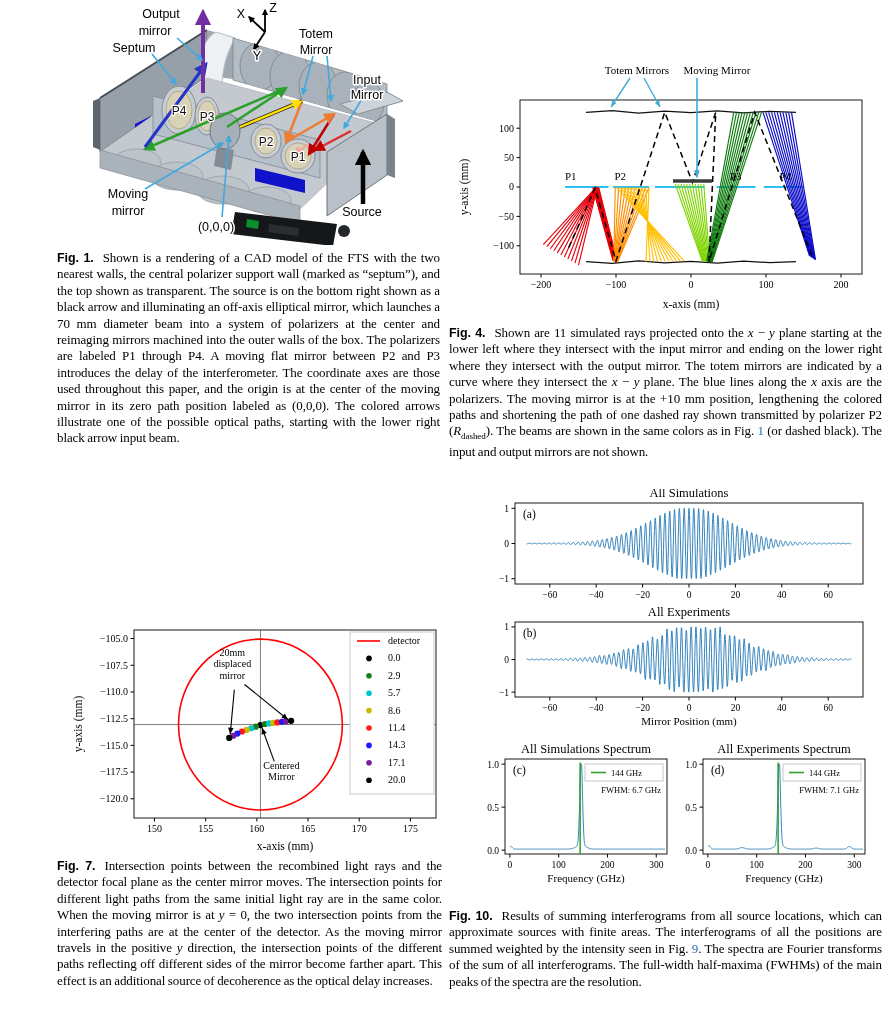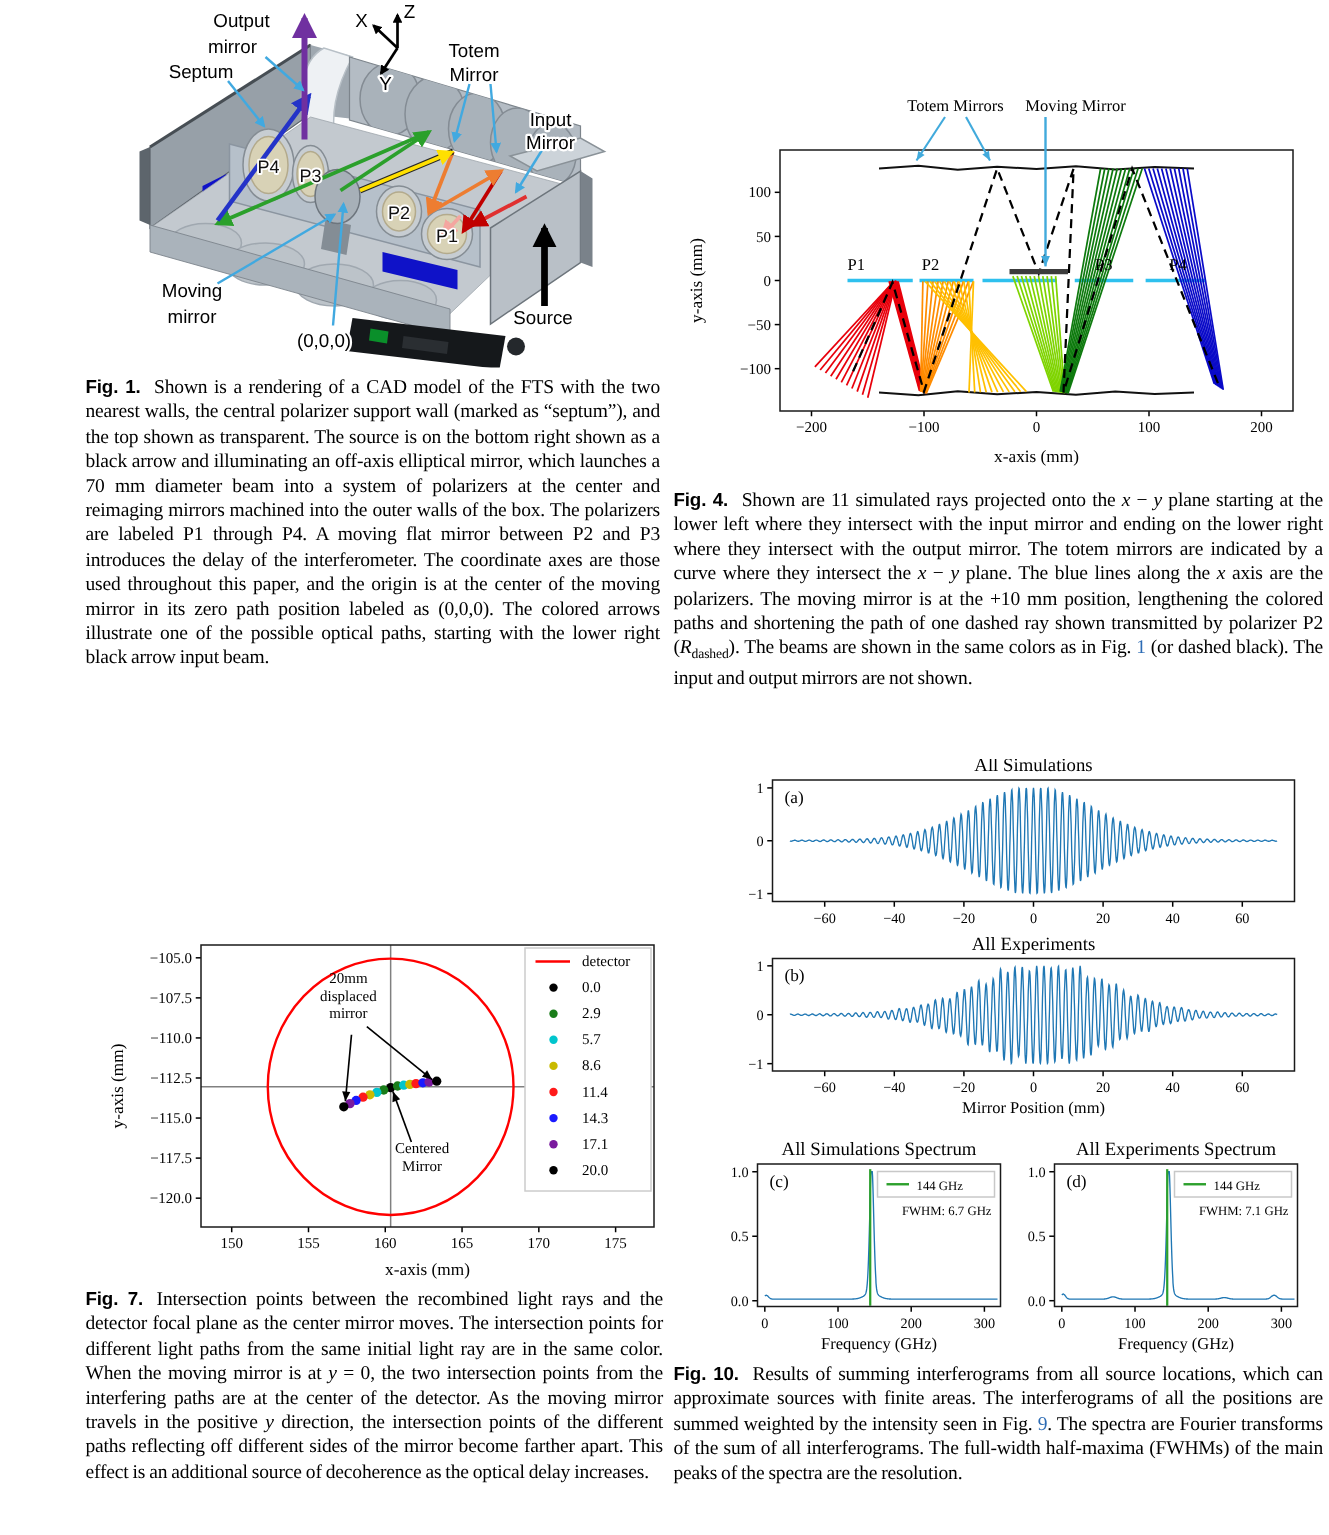--- a/index.html
+++ b/index.html
@@ -383,21 +383,21 @@
           <text x="320" y="126.39999999999999" font-size="10">14.3</text>
           <circle cx="301" cy="140.79999999999998" r="2.8" fill="#7a1a9e"></circle>
           <text x="320" y="143.79999999999998" font-size="10">17.1</text>
           <circle cx="301" cy="158.2" r="2.8" fill="#000000"></circle>
           <text x="320" y="161.2" font-size="10">20.0</text>
         </g>
       </svg>
   </div>
   <div class="caption" style="left:57px;top:858px;width:385px;"><span class="figlabel">Fig. 7.</span><span><span>Intersection points between the recombined light rays and the detector focal plane as the center mirror moves. The intersection points for different light paths from the same initial light ray are in the same color. When the moving mirror is at </span><span class="it">y</span><span> = 0, the two intersection points from the interfering paths are at the center of the detector. As the moving mirror travels in the positive </span><span class="it">y</span><span> direction, the intersection points of the different paths reflecting off different sides of the mirror become farther apart. This effect is an additional source of decoherence as the optical delay increases.</span></span></div>
 
-  <div class="figwrap" style="left:449px;top:506px;width:432px;height:398px;">
+  <div class="figwrap" style="left:449px;top:489px;width:432px;height:398px;">
     <svg id="fig10-svg" width="432" height="398" viewBox="0 0 432 398">
         <g>
           <text x="240" y="8" text-anchor="middle" font-size="12.5">All Simulations</text>
           <path d="M77.6,54.68L77.8,54.76L78.1,54.80L78.3,54.83L78.5,54.82L78.8,54.78L79.0,54.72L79.2,54.64L79.5,54.54L79.7,54.44L79.9,54.34L80.2,54.26L80.4,54.20L80.6,54.16L80.8,54.16L81.1,54.19L81.3,54.24L81.5,54.32L81.8,54.42L82.0,54.52L82.2,54.63L82.5,54.72L82.7,54.79L82.9,54.84L83.2,54.86L83.4,54.84L83.6,54.80L83.9,54.72L84.1,54.63L84.3,54.52L84.6,54.41L84.8,54.31L85.0,54.22L85.3,54.16L85.5,54.13L85.7,54.13L86.0,54.16L86.2,54.23L86.4,54.32L86.6,54.43L86.9,54.55L87.1,54.66L87.3,54.76L87.6,54.83L87.8,54.88L88.0,54.89L88.3,54.87L88.5,54.81L88.7,54.73L89.0,54.62L89.2,54.50L89.4,54.38L89.7,54.27L89.9,54.18L90.1,54.11L90.4,54.09L90.6,54.10L90.8,54.14L91.1,54.22L91.3,54.33L91.5,54.45L91.8,54.58L92.0,54.70L92.2,54.80L92.4,54.88L92.7,54.93L92.9,54.93L93.1,54.90L93.4,54.83L93.6,54.73L93.8,54.61L94.1,54.47L94.3,54.34L94.5,54.22L94.8,54.13L95.0,54.06L95.2,54.04L95.5,54.06L95.7,54.12L95.9,54.21L96.2,54.33L96.4,54.47L96.6,54.61L96.9,54.75L97.1,54.86L97.3,54.94L97.6,54.98L97.8,54.98L98.0,54.93L98.2,54.85L98.5,54.73L98.7,54.59L98.9,54.44L99.2,54.29L99.4,54.17L99.6,54.07L99.9,54.00L100.1,53.99L100.3,54.02L100.6,54.09L100.8,54.20L101.0,54.34L101.3,54.50L101.5,54.66L101.7,54.80L102.0,54.92L102.2,55.00L102.4,55.04L102.7,55.03L102.9,54.97L103.1,54.87L103.4,54.73L103.6,54.57L103.8,54.40L104.0,54.24L104.3,54.10L104.5,53.99L104.7,53.93L105.0,53.92L105.2,53.97L105.4,54.06L105.7,54.19L105.9,54.36L106.1,54.54L106.4,54.71L106.6,54.87L106.8,55.00L107.1,55.09L107.3,55.12L107.5,55.09L107.8,55.01L108.0,54.89L108.2,54.72L108.5,54.54L108.7,54.35L108.9,54.17L109.2,54.01L109.4,53.90L109.6,53.85L109.8,53.85L110.1,53.91L110.3,54.02L110.5,54.19L110.8,54.38L111.0,54.58L111.2,54.78L111.5,54.96L111.7,55.10L111.9,55.19L112.2,55.21L112.4,55.17L112.6,55.07L112.9,54.91L113.1,54.72L113.3,54.50L113.6,54.28L113.8,54.07L114.0,53.91L114.3,53.79L114.5,53.74L114.7,53.75L115.0,53.83L115.2,53.98L115.4,54.18L115.6,54.40L115.9,54.64L116.1,54.88L116.3,55.08L116.6,55.23L116.8,55.31L117.0,55.33L117.3,55.27L117.5,55.13L117.7,54.94L118.0,54.71L118.2,54.45L118.4,54.19L118.7,53.96L118.9,53.77L119.1,53.64L119.4,53.60L119.6,53.63L119.8,53.74L120.1,53.93L120.3,54.17L120.5,54.44L120.8,54.73L121.0,55.00L121.2,55.22L121.4,55.39L121.7,55.48L121.9,55.48L122.1,55.39L122.4,55.21L122.6,54.97L122.8,54.69L123.1,54.38L123.3,54.07L123.5,53.80L123.8,53.59L124.0,53.46L124.2,53.42L124.5,53.48L124.7,53.63L124.9,53.87L125.2,54.17L125.4,54.50L125.6,54.84L125.9,55.16L126.1,55.42L126.3,55.60L126.6,55.69L126.8,55.67L127.0,55.54L127.2,55.31L127.5,55.01L127.7,54.65L127.9,54.27L128.2,53.91L128.4,53.59L128.6,53.35L128.9,53.21L129.1,53.19L129.3,53.28L129.6,53.49L129.8,53.80L130.0,54.17L130.3,54.58L130.5,55.00L130.7,55.37L131.0,55.68L131.2,55.88L131.4,55.96L131.7,55.90L131.9,55.72L132.1,55.43L132.4,55.04L132.6,54.59L132.8,54.13L133.0,53.69L133.3,53.32L133.5,53.05L133.7,52.90L134.0,52.90L134.2,53.04L134.4,53.33L134.7,53.72L134.9,54.19L135.1,54.71L135.4,55.21L135.6,55.66L135.8,56.01L136.1,56.23L136.3,56.30L136.5,56.21L136.8,55.95L137.0,55.56L137.2,55.06L137.5,54.50L137.7,53.93L137.9,53.40L138.2,52.96L138.4,52.65L138.6,52.50L138.8,52.53L139.1,52.75L139.3,53.13L139.5,53.64L139.8,54.25L140.0,54.88L140.2,55.50L140.5,56.04L140.7,56.45L140.9,56.69L141.2,56.74L141.4,56.58L141.6,56.22L141.9,55.70L142.1,55.06L142.3,54.36L142.6,53.65L142.8,53.00L143.0,52.48L143.3,52.13L143.5,51.99L143.7,52.08L144.0,52.39L144.2,52.90L144.4,53.57L144.6,54.34L144.9,55.14L145.1,55.90L145.3,56.55L145.6,57.02L145.8,57.27L146.0,57.28L146.3,57.03L146.5,56.54L146.7,55.86L147.0,55.03L147.2,54.14L147.4,53.26L147.7,52.48L147.9,51.87L148.1,51.48L148.4,51.36L148.6,51.53L148.8,51.97L149.1,52.65L149.3,53.52L149.5,54.50L149.8,55.50L150.0,56.43L150.2,57.20L150.4,57.74L150.7,58.00L150.9,57.94L151.1,57.56L151.4,56.90L151.6,56.00L151.8,54.95L152.1,53.83L152.3,52.75L152.5,51.80L152.8,51.08L153.0,50.66L153.2,50.59L153.5,50.87L153.7,51.49L153.9,52.39L154.2,53.52L154.4,54.75L154.6,55.99L154.9,57.12L155.1,58.03L155.3,58.64L155.6,58.88L155.8,58.73L156.0,58.18L156.2,57.29L156.5,56.12L156.7,54.78L156.9,53.38L157.2,52.06L157.4,50.93L157.6,50.11L157.9,49.67L158.1,49.66L158.3,50.10L158.6,50.95L158.8,52.14L159.0,53.58L159.3,55.12L159.5,56.65L159.7,58.01L160.0,59.07L160.2,59.74L160.4,59.95L160.7,59.65L160.9,58.88L161.1,57.70L161.4,56.19L161.6,54.50L161.8,52.77L162.0,51.17L162.3,49.84L162.5,48.91L162.7,48.47L163.0,48.57L163.2,49.22L163.4,50.37L163.7,51.92L163.9,53.73L164.1,55.66L164.4,57.51L164.6,59.13L164.8,60.36L165.1,61.07L165.3,61.20L165.5,60.71L165.8,59.65L166.0,58.09L166.2,56.18L166.5,54.07L166.7,51.96L166.9,50.04L167.2,48.50L167.4,47.47L167.6,47.06L167.8,47.33L168.1,48.26L168.3,49.78L168.5,51.76L168.8,54.03L169.0,56.39L169.2,58.62L169.5,60.51L169.7,61.89L169.9,62.63L170.2,62.63L170.4,61.89L170.6,60.45L170.9,58.45L171.1,56.05L171.3,53.46L171.6,50.91L171.8,48.65L172.0,46.88L172.3,45.77L172.5,45.45L172.7,45.94L173.0,47.23L173.2,49.20L173.4,51.70L173.6,54.50L173.9,57.35L174.1,59.99L174.3,62.18L174.6,63.70L174.8,64.41L175.0,64.23L175.3,63.15L175.5,61.26L175.7,58.72L176.0,55.75L176.2,52.61L176.4,49.59L176.7,46.96L176.9,44.98L177.1,43.83L177.4,43.64L177.6,44.44L177.8,46.17L178.1,48.69L178.3,51.79L178.5,55.19L178.8,58.58L179.0,61.66L179.2,64.14L179.4,65.78L179.7,66.41L179.9,65.97L180.1,64.47L180.4,62.03L180.6,58.87L180.8,55.25L181.1,51.50L181.3,47.97L181.5,44.97L181.8,42.80L182.0,41.66L182.2,41.67L182.5,42.86L182.7,45.13L182.9,48.29L183.2,52.07L183.4,56.14L183.6,60.11L183.9,63.64L184.1,66.39L184.3,68.10L184.6,68.59L184.8,67.80L185.0,65.79L185.2,62.71L185.5,58.83L185.7,54.50L185.9,50.10L186.2,46.04L186.4,42.69L186.6,40.36L186.9,39.29L187.1,39.60L187.3,41.27L187.6,44.17L187.8,48.06L188.0,52.59L188.3,57.37L188.5,61.96L188.7,65.93L189.0,68.91L189.2,70.63L189.4,70.89L189.7,69.67L189.9,67.04L190.1,63.23L190.4,58.57L190.6,53.47L190.8,48.39L191.0,43.80L191.3,40.12L191.5,37.71L191.7,36.79L192.0,37.48L192.2,39.72L192.4,43.35L192.7,48.05L192.9,53.39L193.1,58.91L193.4,64.10L193.6,68.49L193.8,71.65L194.1,73.30L194.3,73.25L194.5,71.49L194.8,68.15L195.0,63.53L195.2,58.03L195.5,52.13L195.7,46.37L195.9,41.28L196.2,37.33L196.4,34.90L196.6,34.23L196.8,35.39L197.1,38.31L197.3,42.75L197.5,48.31L197.8,54.50L198.0,60.77L198.2,66.54L198.5,71.28L198.7,74.55L198.9,76.03L199.2,75.57L199.4,73.18L199.6,69.06L199.9,63.56L200.1,57.18L200.3,50.47L200.6,44.06L200.8,38.53L201.0,34.39L201.3,32.03L201.5,31.70L201.7,33.44L202.0,37.12L202.2,42.42L202.4,48.88L202.6,55.93L202.9,62.91L203.1,69.21L203.3,74.24L203.6,77.52L203.8,78.73L204.0,77.76L204.3,74.65L204.5,69.68L204.7,63.27L205.0,56.00L205.2,48.52L205.4,41.51L205.7,35.61L205.9,31.37L206.1,29.20L206.4,29.31L206.6,31.71L206.8,36.22L207.1,42.43L207.3,49.79L207.5,57.66L207.8,65.31L208.0,72.05L208.2,77.26L208.4,80.44L208.7,81.29L208.9,79.71L209.1,75.82L209.4,69.95L209.6,62.63L209.8,54.50L210.1,46.30L210.3,38.78L210.5,32.62L210.8,28.40L211.0,26.52L211.2,27.17L211.5,30.31L211.7,35.68L211.9,42.80L212.2,51.05L212.4,59.68L212.6,67.90L212.9,74.97L213.1,80.24L213.3,83.20L213.6,83.58L213.8,81.31L214.0,76.59L214.2,69.83L214.5,61.62L214.7,52.70L214.9,43.88L215.2,35.96L215.4,29.67L215.6,25.59L215.9,24.12L216.1,25.39L216.3,29.32L216.6,35.57L216.8,43.58L217.0,52.63L217.3,61.92L217.5,70.59L217.7,77.86L218.0,83.05L218.2,85.68L218.4,85.49L218.7,82.49L218.9,76.92L219.1,69.28L219.4,60.25L219.6,50.64L219.8,41.33L220.0,33.16L220.3,26.88L220.5,23.07L220.7,22.10L221.0,24.07L221.2,28.81L221.4,35.91L221.7,44.74L221.9,54.50L222.1,64.31L222.4,73.29L222.6,80.60L222.8,85.58L223.1,87.76L223.3,86.93L223.5,83.15L223.8,76.76L224.0,68.31L224.2,58.56L224.5,48.41L224.7,38.76L224.9,30.50L225.2,24.38L225.4,20.97L225.6,20.59L225.8,23.28L226.1,28.82L226.3,36.72L226.5,46.26L226.8,56.58L227.0,66.76L227.2,75.86L227.5,83.06L227.7,87.69L227.9,89.33L228.2,87.81L228.4,83.26L228.6,76.09L228.9,66.93L229.1,56.62L229.3,46.08L229.6,36.28L229.8,28.14L230.0,22.39L230.3,19.54L230.5,19.86L230.7,23.32L231.0,29.60L231.2,38.13L231.4,48.15L231.6,58.74L231.9,68.95L232.1,77.85L232.3,84.64L232.6,88.69L232.8,89.65L233.0,87.43L233.3,82.22L233.5,74.51L233.7,64.98L234.0,54.50L234.2,44.02L234.4,34.49L234.7,26.78L234.9,21.57L235.1,19.35L235.4,20.31L235.6,24.36L235.8,31.15L236.1,40.05L236.3,50.26L236.5,60.85L236.8,70.87L237.0,79.40L237.2,85.68L237.4,89.14L237.7,89.46L237.9,86.61L238.1,80.86L238.4,72.72L238.6,62.93L238.8,52.37L239.1,42.01L239.3,32.78L239.5,25.52L239.8,20.88L240.0,19.28L240.2,20.88L240.5,25.52L240.7,32.78L240.9,42.01L241.2,52.37L241.4,62.93L241.6,72.72L241.9,80.86L242.1,86.61L242.3,89.46L242.6,89.14L242.8,85.68L243.0,79.40L243.2,70.87L243.5,60.85L243.7,50.26L243.9,40.05L244.2,31.15L244.4,24.36L244.6,20.31L244.9,19.35L245.1,21.57L245.3,26.78L245.6,34.49L245.8,44.02L246.0,54.50L246.3,64.98L246.5,74.51L246.7,82.22L247.0,87.43L247.2,89.65L247.4,88.69L247.7,84.64L247.9,77.85L248.1,68.95L248.4,58.74L248.6,48.15L248.8,38.13L249.0,29.60L249.3,23.32L249.5,19.86L249.7,19.54L250.0,22.39L250.2,28.14L250.4,36.28L250.7,46.08L250.9,56.62L251.1,66.93L251.4,76.09L251.6,83.26L251.8,87.81L252.1,89.33L252.3,87.69L252.5,83.06L252.8,75.86L253.0,66.76L253.2,56.58L253.5,46.26L253.7,36.72L253.9,28.82L254.2,23.28L254.4,20.59L254.6,20.97L254.8,24.38L255.1,30.50L255.3,38.76L255.5,48.41L255.8,58.56L256.0,68.31L256.2,76.76L256.5,83.15L256.7,86.93L256.9,87.76L257.2,85.58L257.4,80.60L257.6,73.29L257.9,64.31L258.1,54.50L258.3,44.74L258.6,35.91L258.8,28.81L259.0,24.07L259.3,22.10L259.5,23.07L259.7,26.88L260.0,33.16L260.2,41.33L260.4,50.64L260.6,60.25L260.9,69.28L261.1,76.92L261.3,82.49L261.6,85.49L261.8,85.68L262.0,83.05L262.3,77.86L262.5,70.59L262.7,61.92L263.0,52.63L263.2,43.58L263.4,35.57L263.7,29.32L263.9,25.39L264.1,24.12L264.4,25.59L264.6,29.67L264.8,35.96L265.1,43.88L265.3,52.70L265.5,61.62L265.8,69.83L266.0,76.59L266.2,81.31L266.4,83.58L266.7,83.20L266.9,80.24L267.1,74.97L267.4,67.90L267.6,59.68L267.8,51.05L268.1,42.80L268.3,35.68L268.5,30.31L268.8,27.17L269.0,26.52L269.2,28.40L269.5,32.62L269.7,38.78L269.9,46.30L270.2,54.50L270.4,62.63L270.6,69.95L270.9,75.82L271.1,79.71L271.3,81.29L271.6,80.44L271.8,77.26L272.0,72.05L272.2,65.31L272.5,57.66L272.7,49.79L272.9,42.43L273.2,36.22L273.4,31.71L273.6,29.31L273.9,29.20L274.1,31.37L274.3,35.61L274.6,41.51L274.8,48.52L275.0,56.00L275.3,63.27L275.5,69.68L275.7,74.65L276.0,77.76L276.2,78.73L276.4,77.52L276.7,74.24L276.9,69.21L277.1,62.91L277.4,55.93L277.6,48.88L277.8,42.42L278.0,37.12L278.3,33.44L278.5,31.70L278.7,32.03L279.0,34.39L279.2,38.53L279.4,44.06L279.7,50.47L279.9,57.18L280.1,63.56L280.4,69.06L280.6,73.18L280.8,75.57L281.1,76.03L281.3,74.55L281.5,71.28L281.8,66.54L282.0,60.77L282.2,54.50L282.5,48.31L282.7,42.75L282.9,38.31L283.2,35.39L283.4,34.23L283.6,34.90L283.8,37.33L284.1,41.28L284.3,46.37L284.5,52.13L284.8,58.03L285.0,63.53L285.2,68.15L285.5,71.49L285.7,73.25L285.9,73.30L286.2,71.65L286.4,68.49L286.6,64.10L286.9,58.91L287.1,53.39L287.3,48.05L287.6,43.35L287.8,39.72L288.0,37.48L288.3,36.79L288.5,37.71L288.7,40.12L289.0,43.80L289.2,48.39L289.4,53.47L289.6,58.57L289.9,63.23L290.1,67.04L290.3,69.67L290.6,70.89L290.8,70.63L291.0,68.91L291.3,65.93L291.5,61.96L291.7,57.37L292.0,52.59L292.2,48.06L292.4,44.17L292.7,41.27L292.9,39.60L293.1,39.29L293.4,40.36L293.6,42.69L293.8,46.04L294.1,50.10L294.3,54.50L294.5,58.83L294.8,62.71L295.0,65.79L295.2,67.80L295.4,68.59L295.7,68.10L295.9,66.39L296.1,63.64L296.4,60.11L296.6,56.14L296.8,52.07L297.1,48.29L297.3,45.13L297.5,42.86L297.8,41.67L298.0,41.66L298.2,42.80L298.5,44.97L298.7,47.97L298.9,51.50L299.2,55.25L299.4,58.87L299.6,62.03L299.9,64.47L300.1,65.97L300.3,66.41L300.6,65.78L300.8,64.14L301.0,61.66L301.2,58.58L301.5,55.19L301.7,51.79L301.9,48.69L302.2,46.17L302.4,44.44L302.6,43.64L302.9,43.83L303.1,44.98L303.3,46.96L303.6,49.59L303.8,52.61L304.0,55.75L304.3,58.72L304.5,61.26L304.7,63.15L305.0,64.23L305.2,64.41L305.4,63.70L305.7,62.18L305.9,59.99L306.1,57.35L306.4,54.50L306.6,51.70L306.8,49.20L307.0,47.23L307.3,45.94L307.5,45.45L307.7,45.77L308.0,46.88L308.2,48.65L308.4,50.91L308.7,53.46L308.9,56.05L309.1,58.45L309.4,60.45L309.6,61.89L309.8,62.63L310.1,62.63L310.3,61.89L310.5,60.51L310.8,58.62L311.0,56.39L311.2,54.03L311.5,51.76L311.7,49.78L311.9,48.26L312.2,47.33L312.4,47.06L312.6,47.47L312.8,48.50L313.1,50.04L313.3,51.96L313.5,54.07L313.8,56.18L314.0,58.09L314.2,59.65L314.5,60.71L314.7,61.20L314.9,61.07L315.2,60.36L315.4,59.13L315.6,57.51L315.9,55.66L316.1,53.73L316.3,51.92L316.6,50.37L316.8,49.22L317.0,48.57L317.3,48.47L317.5,48.91L317.7,49.84L318.0,51.17L318.2,52.77L318.4,54.50L318.6,56.19L318.9,57.70L319.1,58.88L319.3,59.65L319.6,59.95L319.8,59.74L320.0,59.07L320.3,58.01L320.5,56.65L320.7,55.12L321.0,53.58L321.2,52.14L321.4,50.95L321.7,50.10L321.9,49.66L322.1,49.67L322.4,50.11L322.6,50.93L322.8,52.06L323.1,53.38L323.3,54.78L323.5,56.12L323.8,57.29L324.0,58.18L324.2,58.73L324.4,58.88L324.7,58.64L324.9,58.03L325.1,57.12L325.4,55.99L325.6,54.75L325.8,53.52L326.1,52.39L326.3,51.49L326.5,50.87L326.8,50.59L327.0,50.66L327.2,51.08L327.5,51.80L327.7,52.75L327.9,53.83L328.2,54.95L328.4,56.00L328.6,56.90L328.9,57.56L329.1,57.94L329.3,58.00L329.6,57.74L329.8,57.20L330.0,56.43L330.2,55.50L330.5,54.50L330.7,53.52L330.9,52.65L331.2,51.97L331.4,51.53L331.6,51.36L331.9,51.48L332.1,51.87L332.3,52.48L332.6,53.26L332.8,54.14L333.0,55.03L333.3,55.86L333.5,56.54L333.7,57.03L334.0,57.28L334.2,57.27L334.4,57.02L334.7,56.55L334.9,55.90L335.1,55.14L335.4,54.34L335.6,53.57L335.8,52.90L336.0,52.39L336.3,52.08L336.5,51.99L336.7,52.13L337.0,52.48L337.2,53.00L337.4,53.65L337.7,54.36L337.9,55.06L338.1,55.70L338.4,56.22L338.6,56.58L338.8,56.74L339.1,56.69L339.3,56.45L339.5,56.04L339.8,55.50L340.0,54.88L340.2,54.25L340.5,53.64L340.7,53.13L340.9,52.75L341.2,52.53L341.4,52.50L341.6,52.65L341.8,52.96L342.1,53.40L342.3,53.93L342.5,54.50L342.8,55.06L343.0,55.56L343.2,55.95L343.5,56.21L343.7,56.30L343.9,56.23L344.2,56.01L344.4,55.66L344.6,55.21L344.9,54.71L345.1,54.19L345.3,53.72L345.6,53.33L345.8,53.04L346.0,52.90L346.3,52.90L346.5,53.05L346.7,53.32L347.0,53.69L347.2,54.13L347.4,54.59L347.6,55.04L347.9,55.43L348.1,55.72L348.3,55.90L348.6,55.96L348.8,55.88L349.0,55.68L349.3,55.37L349.5,55.00L349.7,54.58L350.0,54.17L350.2,53.80L350.4,53.49L350.7,53.28L350.9,53.19L351.1,53.21L351.4,53.35L351.6,53.59L351.8,53.91L352.1,54.27L352.3,54.65L352.5,55.01L352.8,55.31L353.0,55.54L353.2,55.67L353.4,55.69L353.7,55.60L353.9,55.42L354.1,55.16L354.4,54.84L354.6,54.50L354.8,54.17L355.1,53.87L355.3,53.63L355.5,53.48L355.8,53.42L356.0,53.46L356.2,53.59L356.5,53.80L356.7,54.07L356.9,54.38L357.2,54.69L357.4,54.97L357.6,55.21L357.9,55.39L358.1,55.48L358.3,55.48L358.6,55.39L358.8,55.22L359.0,55.00L359.2,54.73L359.5,54.44L359.7,54.17L359.9,53.93L360.2,53.74L360.4,53.63L360.6,53.60L360.9,53.64L361.1,53.77L361.3,53.96L361.6,54.19L361.8,54.45L362.0,54.71L362.3,54.94L362.5,55.13L362.7,55.27L363.0,55.33L363.2,55.31L363.4,55.23L363.7,55.08L363.9,54.88L364.1,54.64L364.4,54.40L364.6,54.18L364.8,53.98L365.0,53.83L365.3,53.75L365.5,53.74L365.7,53.79L366.0,53.91L366.2,54.07L366.4,54.28L366.7,54.50L366.9,54.72L367.1,54.91L367.4,55.07L367.6,55.17L367.8,55.21L368.1,55.19L368.3,55.10L368.5,54.96L368.8,54.78L369.0,54.58L369.2,54.38L369.5,54.19L369.7,54.02L369.9,53.91L370.2,53.85L370.4,53.85L370.6,53.90L370.8,54.01L371.1,54.17L371.3,54.35L371.5,54.54L371.8,54.72L372.0,54.89L372.2,55.01L372.5,55.09L372.7,55.12L372.9,55.09L373.2,55.00L373.4,54.87L373.6,54.71L373.9,54.54L374.1,54.36L374.3,54.19L374.6,54.06L374.8,53.97L375.0,53.92L375.3,53.93L375.5,53.99L375.7,54.10L376.0,54.24L376.2,54.40L376.4,54.57L376.6,54.73L376.9,54.87L377.1,54.97L377.3,55.03L377.6,55.04L377.8,55.00L378.0,54.92L378.3,54.80L378.5,54.66L378.7,54.50L379.0,54.34L379.2,54.20L379.4,54.09L379.7,54.02L379.9,53.99L380.1,54.00L380.4,54.07L380.6,54.17L380.8,54.29L381.1,54.44L381.3,54.59L381.5,54.73L381.8,54.85L382.0,54.93L382.2,54.98L382.4,54.98L382.7,54.94L382.9,54.86L383.1,54.75L383.4,54.61L383.6,54.47L383.8,54.33L384.1,54.21L384.3,54.12L384.5,54.06L384.8,54.04L385.0,54.06L385.2,54.13L385.5,54.22L385.7,54.34L385.9,54.47L386.2,54.61L386.4,54.73L386.6,54.83L386.9,54.90L387.1,54.93L387.3,54.93L387.6,54.88L387.8,54.80L388.0,54.70L388.2,54.58L388.5,54.45L388.7,54.33L388.9,54.22L389.2,54.14L389.4,54.10L389.6,54.09L389.9,54.11L390.1,54.18L390.3,54.27L390.6,54.38L390.8,54.50L391.0,54.62L391.3,54.73L391.5,54.81L391.7,54.87L392.0,54.89L392.2,54.88L392.4,54.83L392.7,54.76L392.9,54.66L393.1,54.55L393.4,54.43L393.6,54.32L393.8,54.23L394.0,54.16L394.3,54.13L394.5,54.13L394.7,54.16L395.0,54.22L395.2,54.31L395.4,54.41L395.7,54.52L395.9,54.63L396.1,54.72L396.4,54.80L396.6,54.84L396.8,54.86L397.1,54.84L397.3,54.79L397.5,54.72L397.8,54.63L398.0,54.52L398.2,54.42L398.5,54.32L398.7,54.24L398.9,54.19L399.2,54.16L399.4,54.16L399.6,54.20L399.8,54.26L400.1,54.34L400.3,54.44L400.5,54.54L400.8,54.64L401.0,54.72L401.2,54.78L401.5,54.82L401.7,54.83L401.9,54.80L402.2,54.76L402.4,54.68" fill="none" stroke="#1f77b4" stroke-width="0.9"></path>
           <g>
             <line x1="100.80000000000001" y1="95" x2="100.80000000000001" y2="98.5" stroke="#000" stroke-width="1"></line>
             <text x="100.80000000000001" y="109" text-anchor="middle" font-size="9.5">−60</text>
             <line x1="147.2" y1="95" x2="147.2" y2="98.5" stroke="#000" stroke-width="1"></line>
             <text x="147.2" y="109" text-anchor="middle" font-size="9.5">−40</text>
             <line x1="193.6" y1="95" x2="193.6" y2="98.5" stroke="#000" stroke-width="1"></line>

